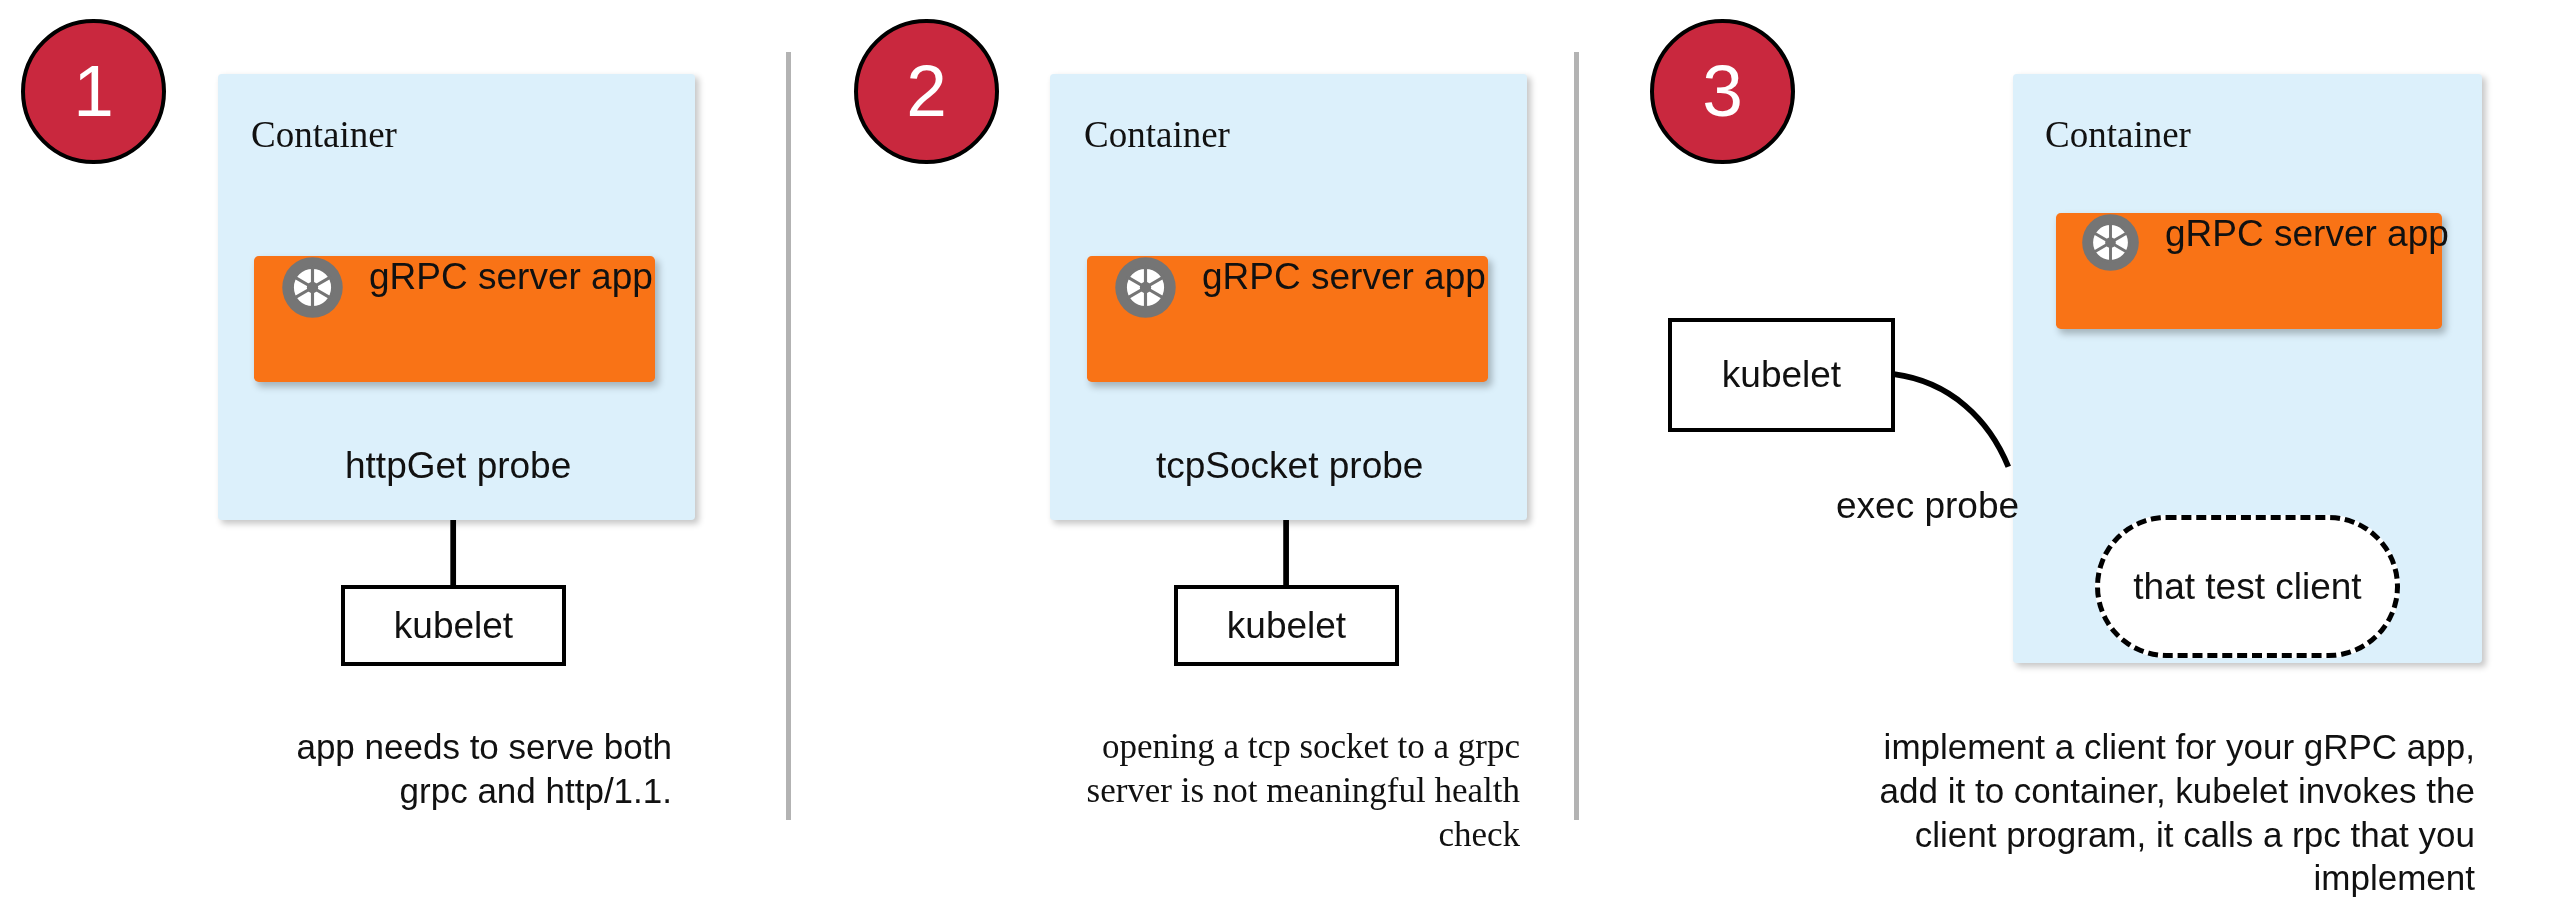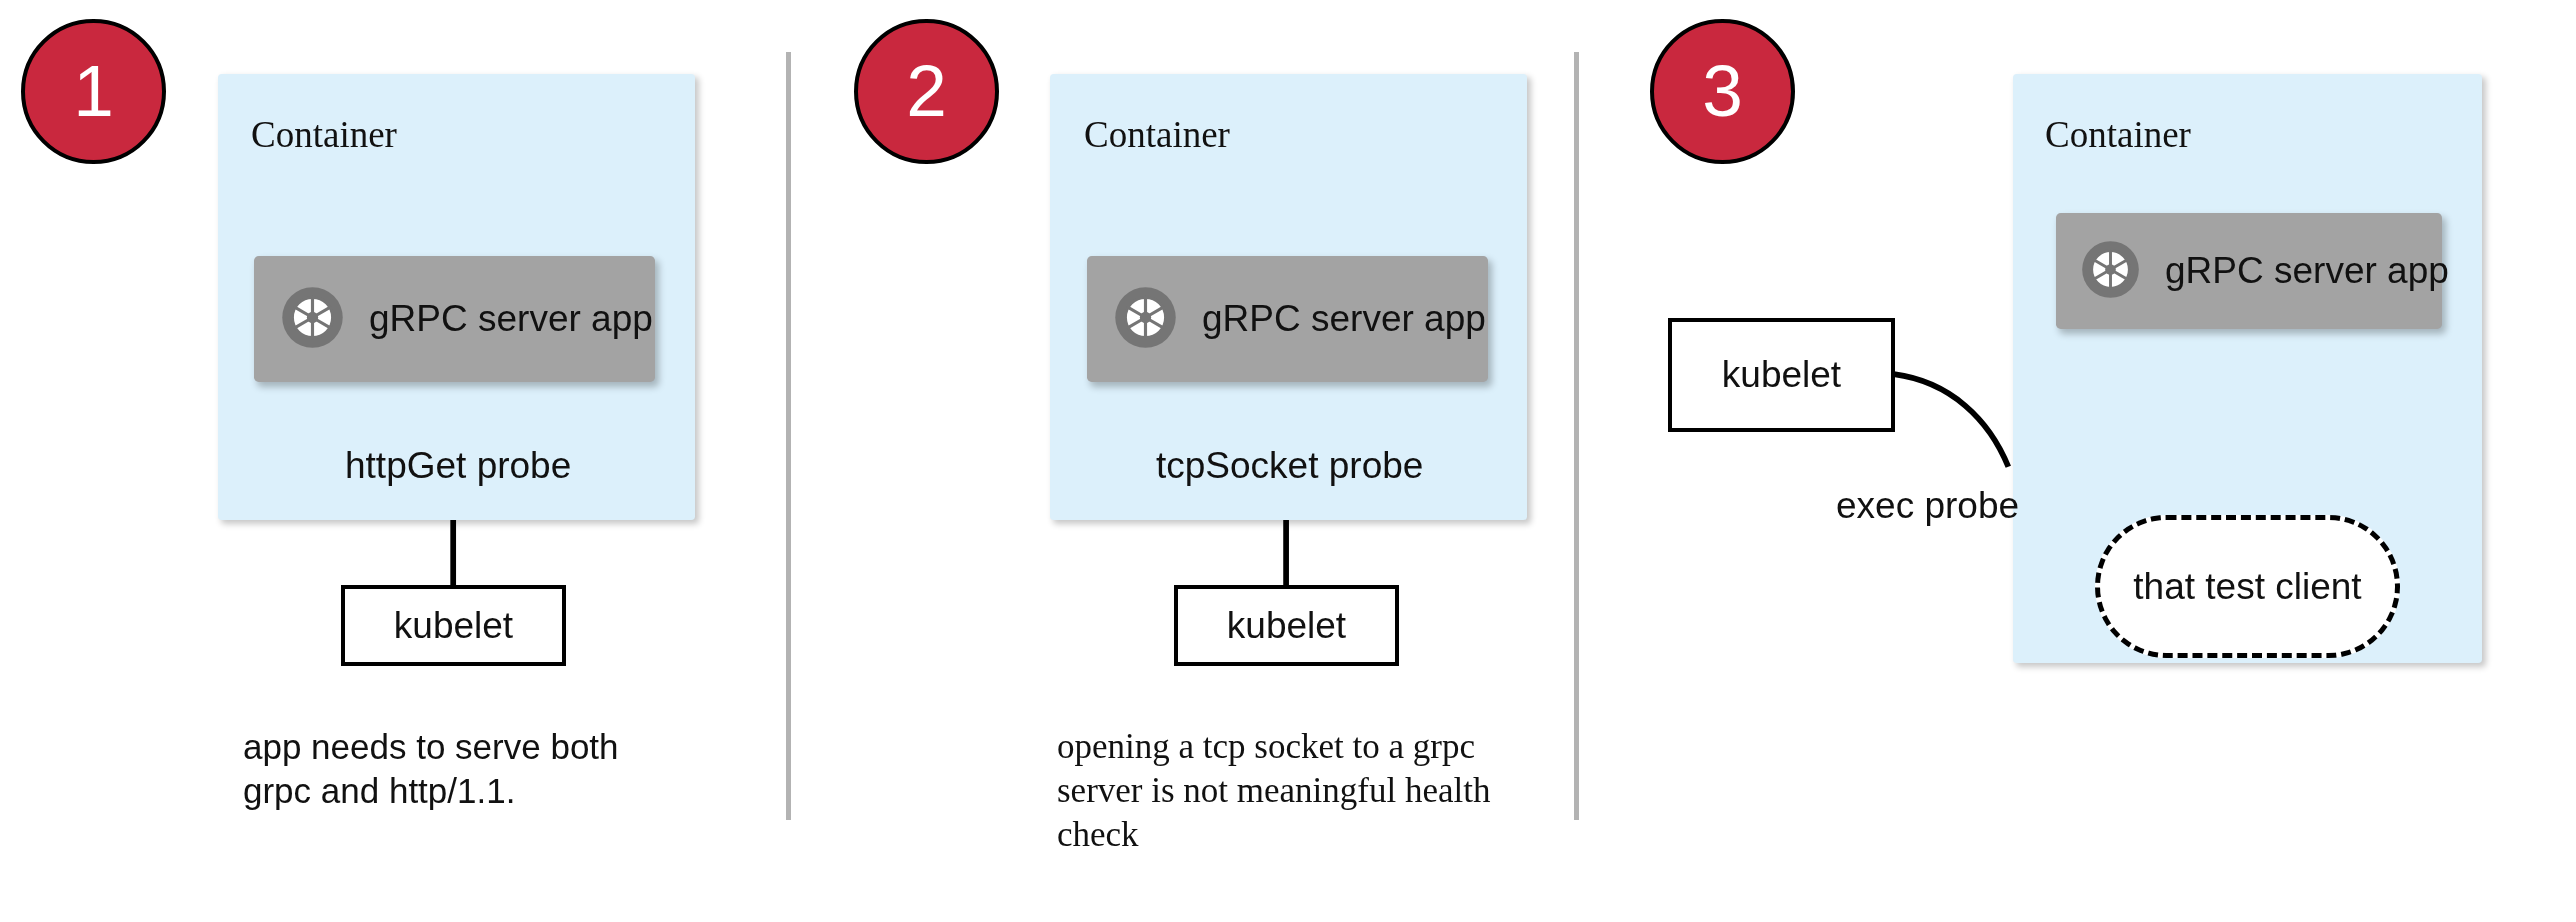--- a/index.html
+++ b/index.html
@@ -54,25 +54,24 @@
     position: absolute;
     font-size: 37px;
     color: #111111;
     white-space: nowrap;
     font-family: Liberation Serif, serif;
   }
 
   
   .app-card {
     position: absolute;
-    background: #a3a3a3;
+    background: #f97316;
     border-radius: 4.8px;
     box-shadow: 3.8px 4.8px 7.6px rgba(0,0,0,0.25);
     display: flex;
-    align-items: center;
     box-sizing: border-box;
   }
   .grpc-icon {
     flex: 0 0 auto;
     display: block;
   }
   .app-card-label {
     font-size: 37px;
     color: #111111;
     white-space: nowrap;
@@ -116,21 +115,21 @@
     background: transparent;
   }
   .edge-label b { font-weight: 400; }
 
   
   .caption {
     position: absolute;
     font-size: 35px;
     line-height: 1.25;
     color: #111111;
-    text-align: left;
+    text-align: right;
   }
 
   
   #arrows {
     position: absolute;
     left: 0; top: 0;
     width: 2576px;
     height: 923px;
     pointer-events: none;
   }
@@ -294,15 +293,16 @@
 
   <div class="plain-box" style="left:1668px; top:318px; width:227px; height:114px;">kubelet</div>
 
   <div class="edge-label" style="left:1836px; top:459px;margin-top:26px;">
     <b>exec</b><span> probe</span>
   </div>
 
 
   <div class="dashed-stadium" style="left:2095px; top:515px; width:305px; height:143px;">that test client</div>
 
+  <div class="caption" style="left:1860px; top:725px; width:615px;">implement a client for your gRPC app, add it to container, kubelet invokes the client program, it calls a rpc that you implement</div>
 
 </div>
 
 
 </body></html>

